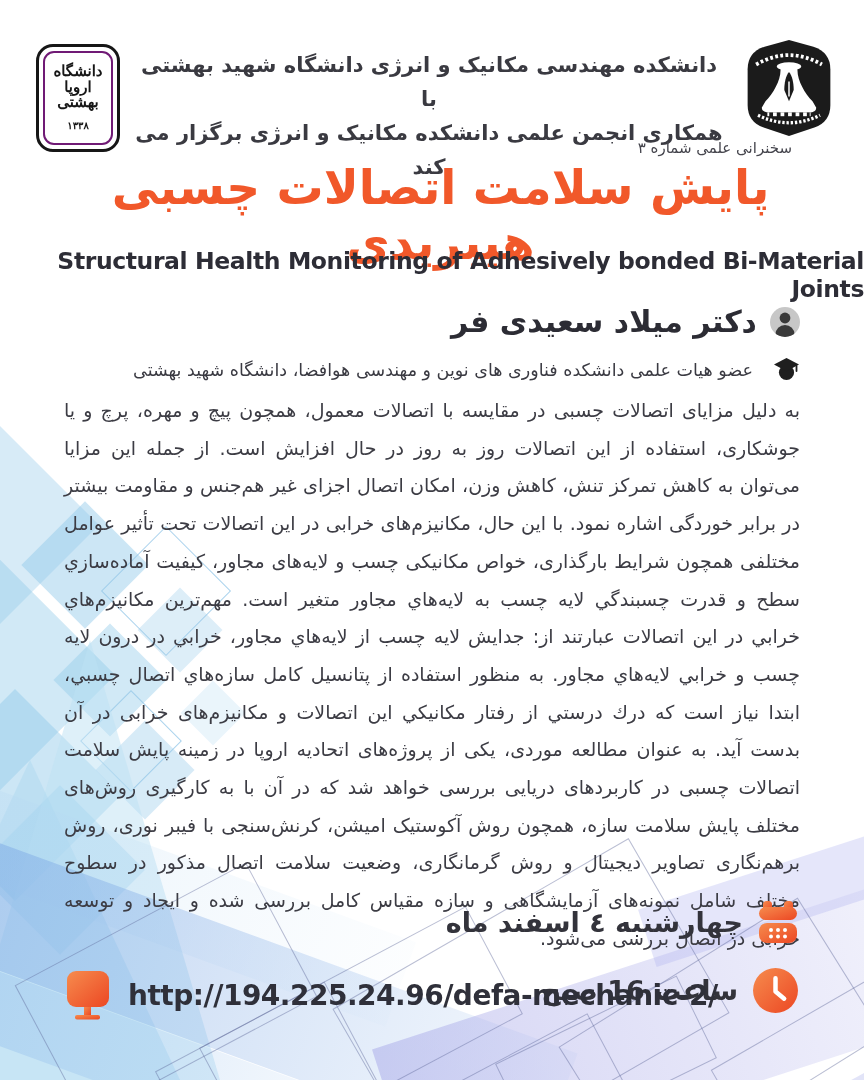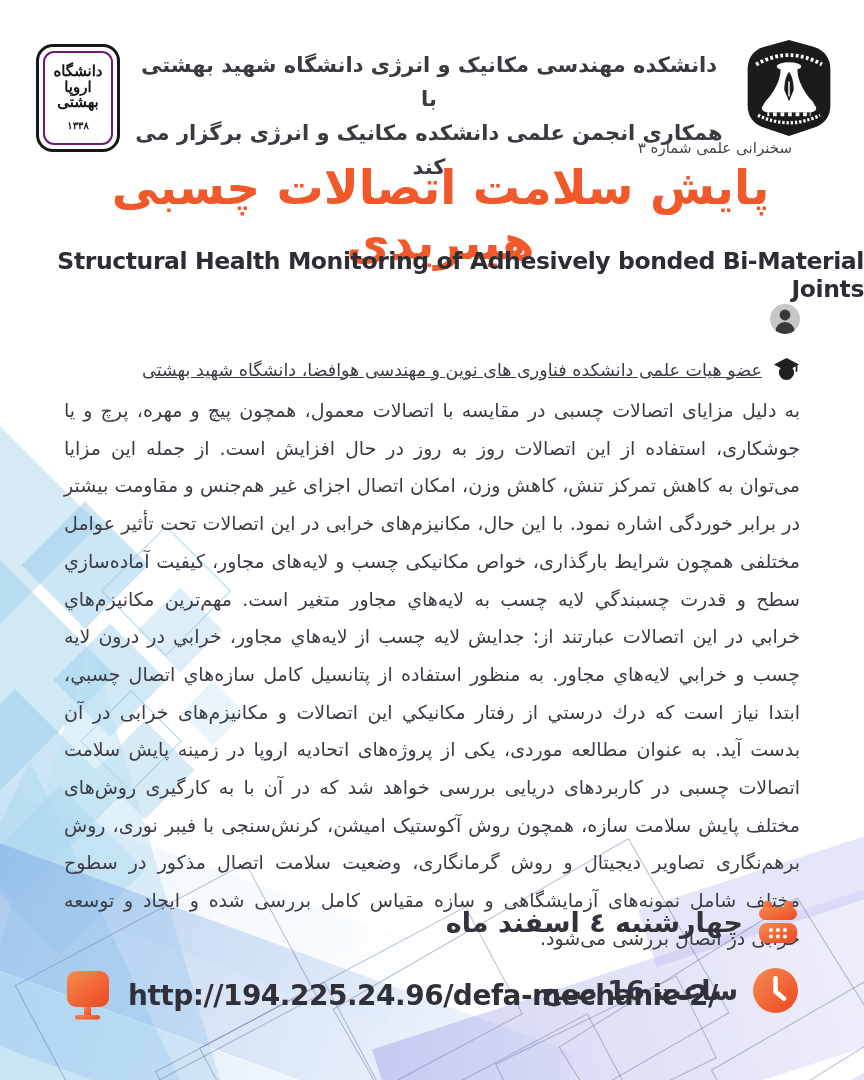--- a/index.html
+++ b/index.html
@@ -37,21 +37,21 @@
     font-size:47px;font-weight:bold;color:#F1582A;letter-spacing:0;padding-left:17px;
   }
   .title-en{
     position:absolute;left:0;right:0;top:247px;text-align:right;
     font-size:23.5px;font-weight:bold;color:#2d2d36;letter-spacing:-0.4px;
   }
   
   .row{position:absolute;display:flex;align-items:center;}
   .speaker-row{right:64px;top:304px;direction:rtl;gap:13px;}
   .speaker-name{font-size:30px;font-weight:bold;color:#2c2c34;}
-  .affil-row{right:64px;top:356px;direction:rtl;gap:11px;text-decoration:underline;}
+  .affil-row{right:64px;top:356px;direction:rtl;gap:20px;}
   .affil-text{font-size:17.5px;color:#3a3a42;}
   
   .abstract{
     position:absolute;left:64px;right:64px;top:392px;direction:rtl;
     text-align:justify;font-size:19px;line-height:37.7px;color:#3c3c44;
   }
   
   .date-row{right:64px;top:899px;direction:rtl;gap:13px;}
   .time-row{right:64px;top:966px;direction:rtl;gap:13px;}
   .meta-text{font-size:27px;font-weight:bold;color:#33333b;}
@@ -141,20 +141,21 @@
         <clipPath id="pc">
           <circle cx="15" cy="15" r="15"></circle>
         </clipPath>
       </defs>
     <circle cx="15" cy="15" r="15" fill="#c7c7c7"></circle>
     <g clip-path="url(#pc)">
       <circle cx="15" cy="11" r="5.4" fill="#3a3a3a"></circle>
       <circle cx="15" cy="27.5" r="9.6" fill="#3a3a3a"></circle>
     </g>
   </svg>
+  <span class="speaker-name">دکتر میلاد سعیدی فر</span>
 </div>
 
 <div class="row affil-row">
   <svg class="icon" width="27" height="27" viewBox="0 0 27 27">
     <circle cx="13.5" cy="16.5" r="7.6" fill="#1f1f1f"></circle>
     <polygon points="13.5,2 26,8.6 13.5,15.2 1,8.6" fill="#1f1f1f"></polygon>
     <rect x="22.6" y="9" width="1.8" height="7" rx="0.9" fill="#1f1f1f"></rect>
   </svg>
   <span class="affil-text">عضو هیات علمی دانشکده فناوری های نوین و مهندسی هوافضا، دانشگاه شهید بهشتی</span>
 </div>

